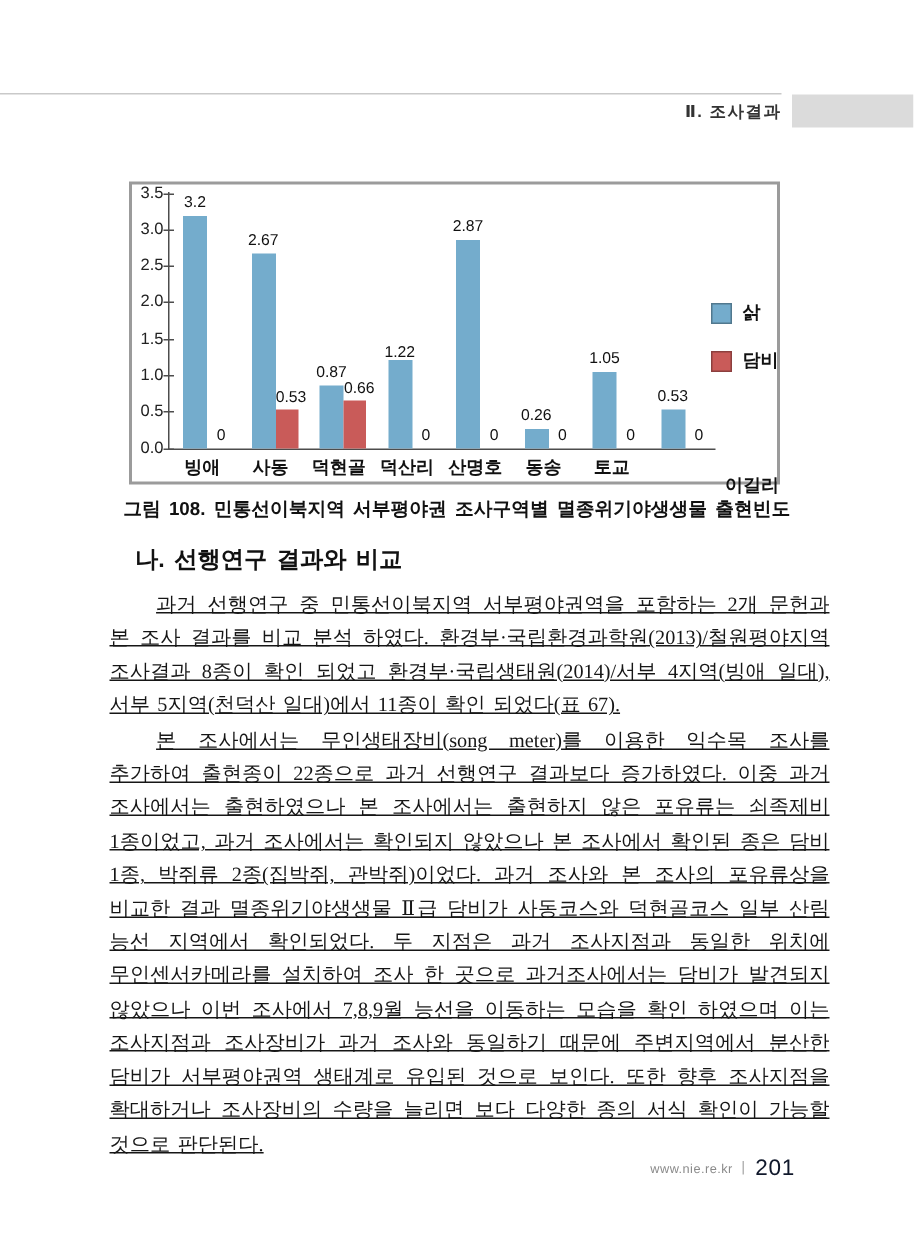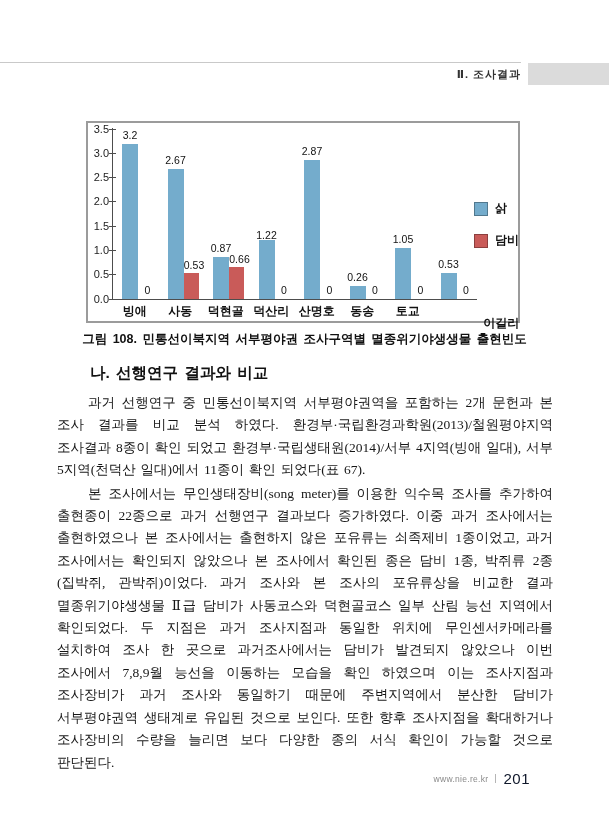--- a/index.html
+++ b/index.html
@@ -49,21 +49,21 @@
   .section-heading{
     position:absolute;top:363px;left:90px;
     font-size:15.5px;font-weight:bold;color:#111;word-spacing:2px;text-align:right;
   }
   .body-text{
     position:absolute;top:392px;left:57px;width:496px;
     font-family:"Liberation Serif","DejaVu Serif",serif;
     font-size:13.5px;line-height:22.4px;color:#161616;
     text-align:justify;word-break:keep-all;
   }
-  .body-text p{margin:0 0 1px 0;text-indent:2.3em;word-spacing:1.5px;}
+  .body-text p{margin:0 0 1px 16px;text-indent:2.3em;word-spacing:1.5px;text-decoration:underline;}
   
   .footer{
     position:absolute;top:770px;right:79px;display:flex;align-items:center;
   }
   .footer-site{font-size:8.5px;color:#8a8a8a;letter-spacing:.3px;margin-left:20px;}
   .footer-sep{width:1px;height:9px;background:#b5b5b5;margin:0 7px;}
   .footer-page{font-size:15px;color:#0f172a;letter-spacing:.5px;}
 </style>
 </head>
 <body>

